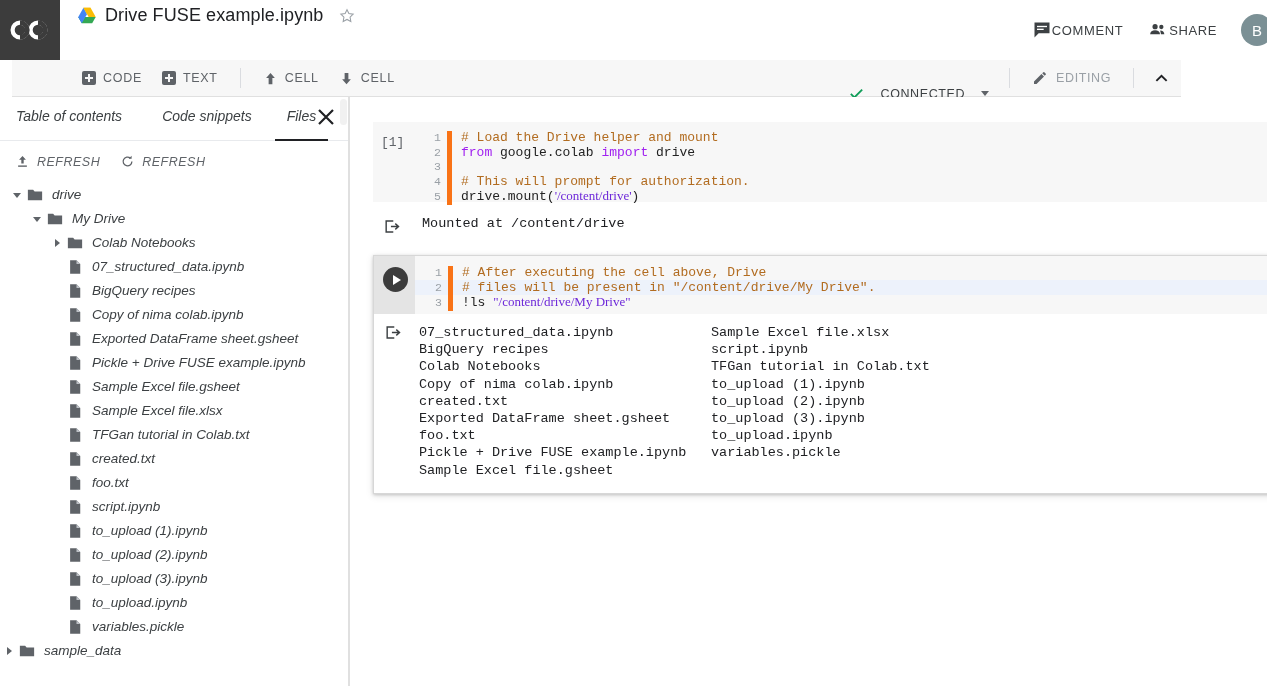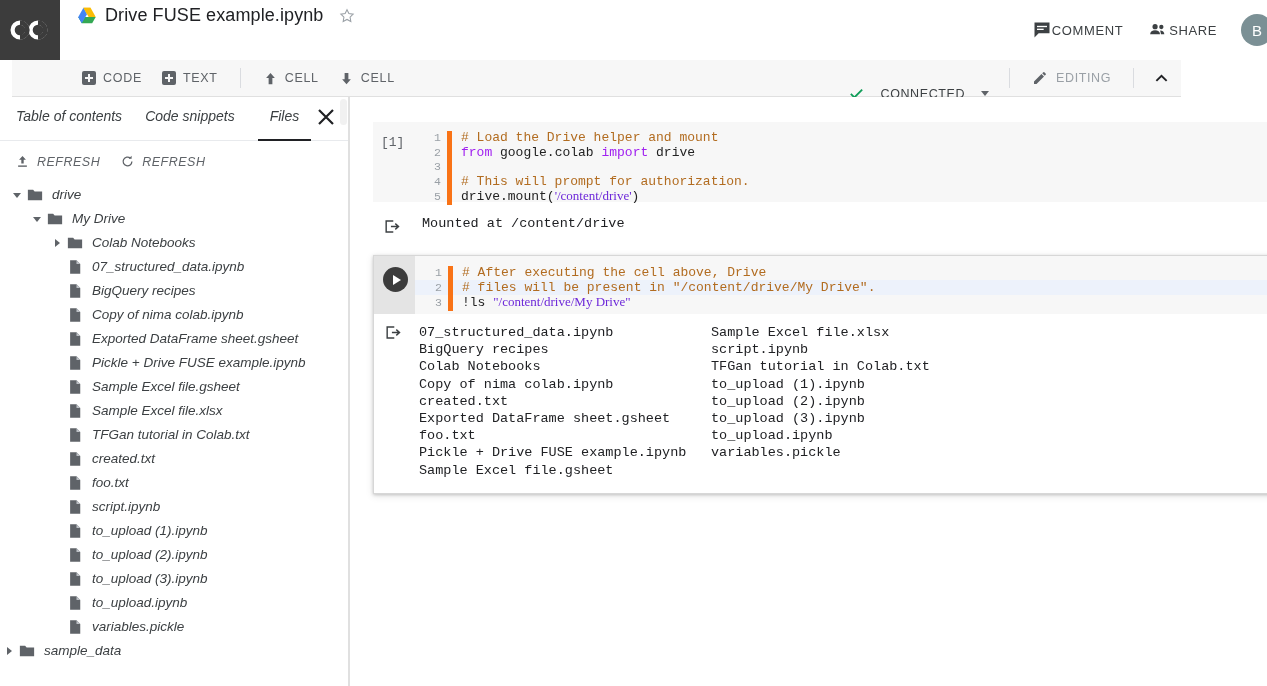--- a/index.html
+++ b/index.html
@@ -119,21 +119,21 @@
   .panel-tab {
     font-size: 14px; color: #3c4043; padding: 11px 0 0 0;
     cursor: default; position: relative; height: 44px;
     white-space: nowrap;
   }
   .panel-tab.active::after {
     content:''; position: absolute; left: -12px; right: -12px; bottom: 0;
     height: 2.5px; background: #202124;
   }
   #tab-toc  { margin-left: 16px; }
-  #tab-snip { margin-left: 23px; }
+  #tab-snip { margin-left: 40px; }
   #tab-files{ margin-left: 35px; }
   #panel-close {
     position: absolute; right: 10px; top: 8px;
     width: 24px; height: 24px; cursor: default;
   }
 
   #panel-actions {
     display: flex; align-items: center; padding: 9px 0 4px 8px; gap: 6px;
   }
   .pa-btn {

